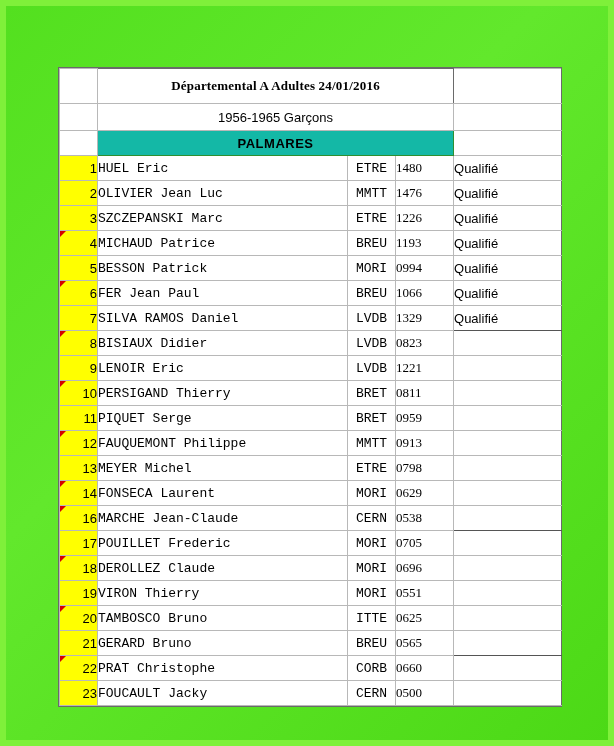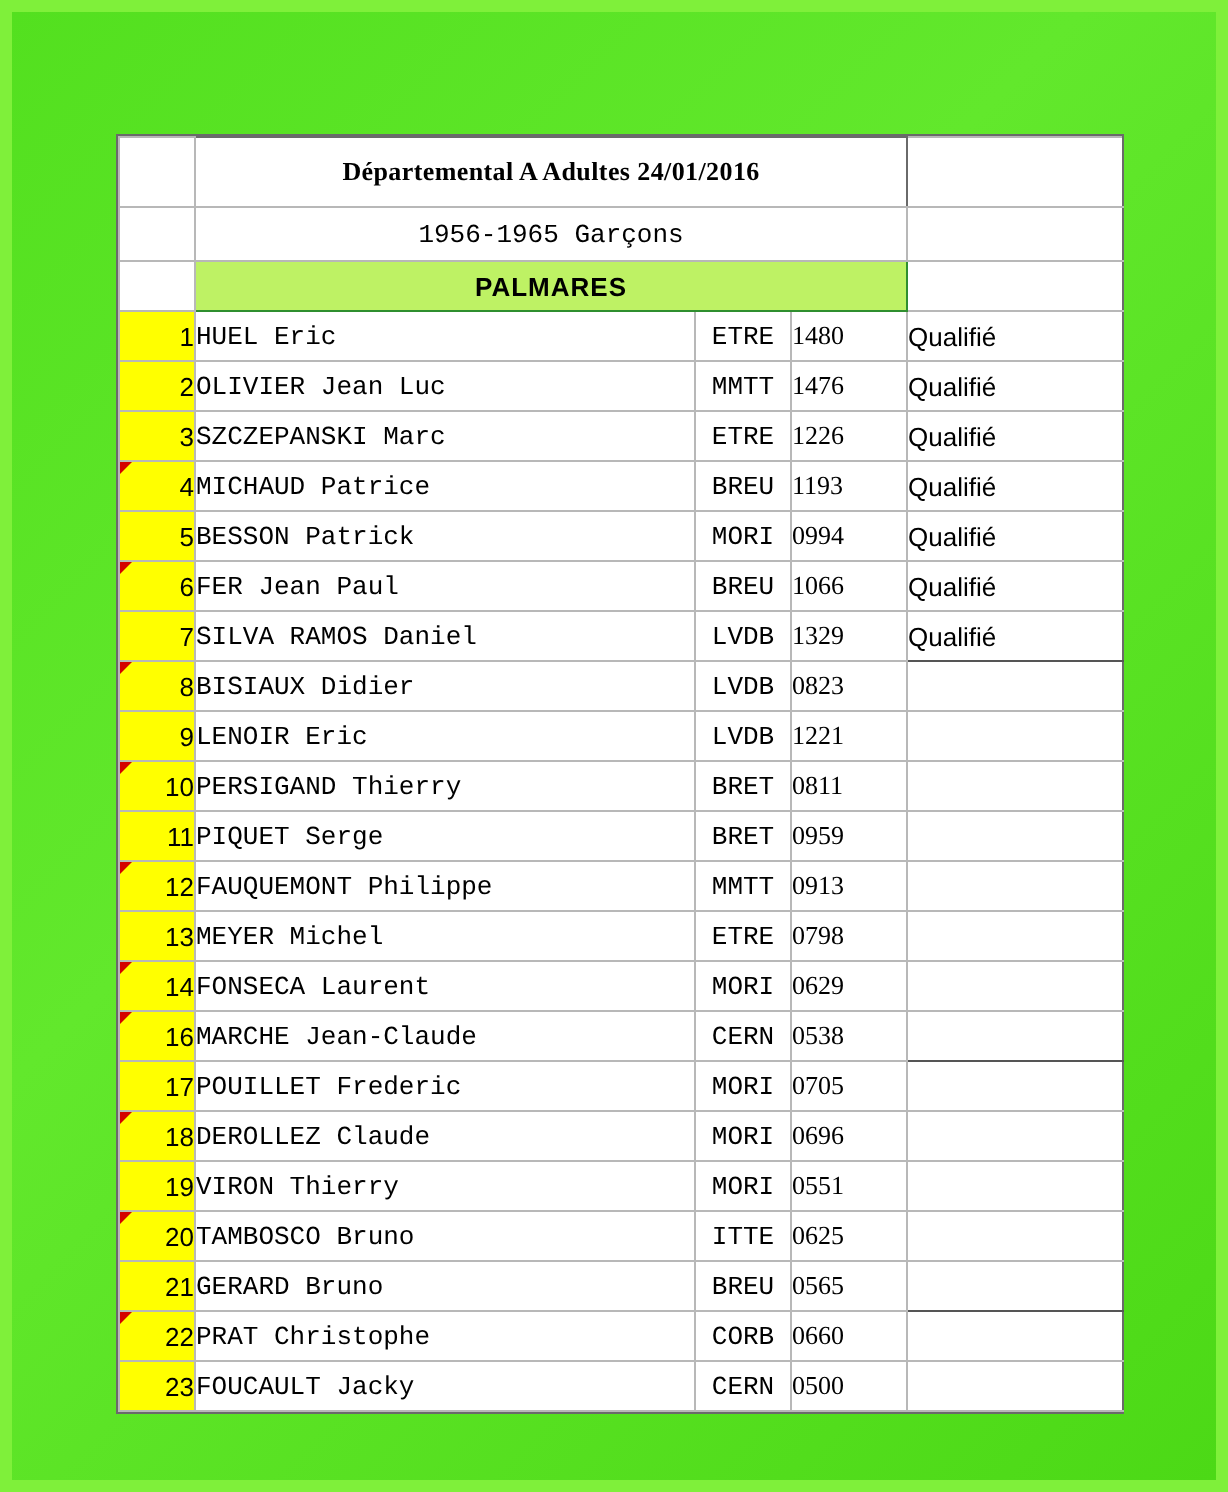--- a/index.html
+++ b/index.html
@@ -60,30 +60,30 @@
     letter-spacing: 0.2px;
     height: 34px !important;
     color: #000;
     border-left: 1px solid #6a6a6a !important;
     border-right: 1px solid #6a6a6a !important;
     border-top: 1px solid #6a6a6a !important;
   }
   .subtitle-cell {
     text-align: center;
     font-size: 14px;
-    font-family: Liberation Mono, monospace;
+    font-family: Liberation Sans, sans-serif;
     height: 26px !important;
     color: #000;
   }
   .palmares-cell {
     text-align: center;
     font-size: 14px;
     font-weight: bold;
     color: #cc2b1d;
-    background: #bef264;
+    background: #14b8a6;
     border: 1px solid #2f8f2f !important;
     height: 24px !important;
     letter-spacing: 0.5px;
   }
   .blank-left {
     background: #ffffff;
     border-right: 1px solid #b8b8b8;
   }
   .blank-right {
     background: #ffffff;

